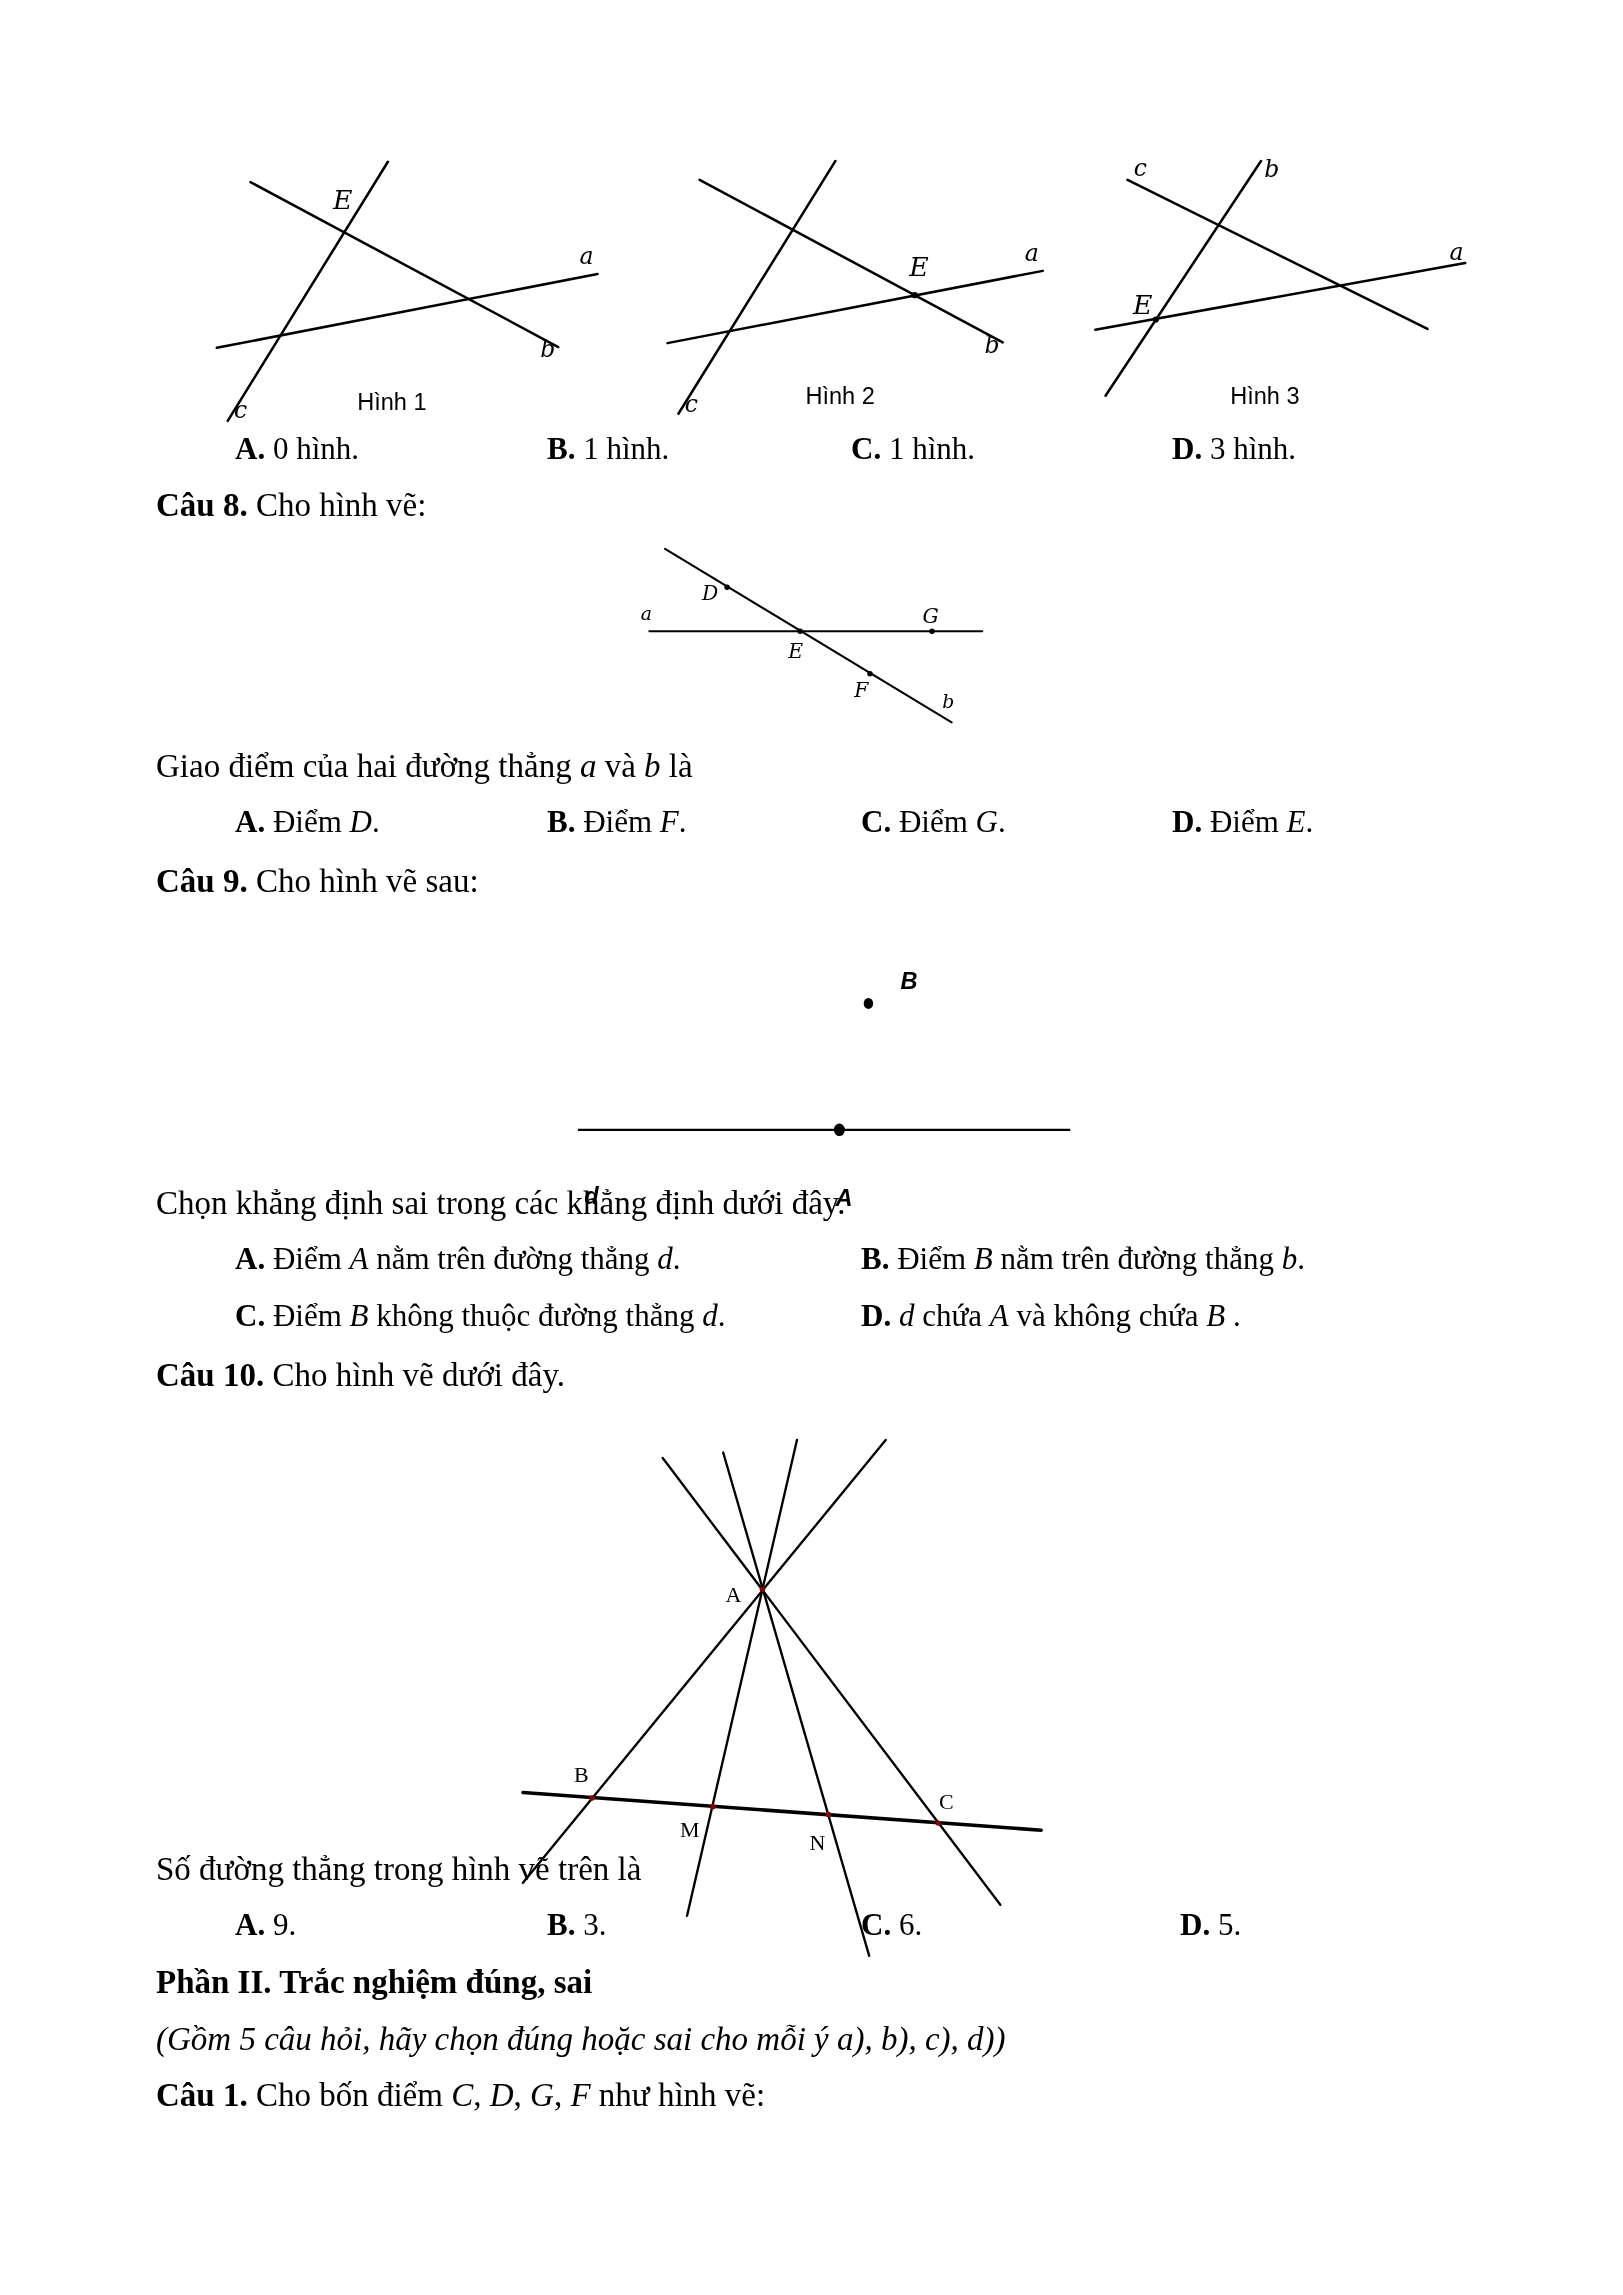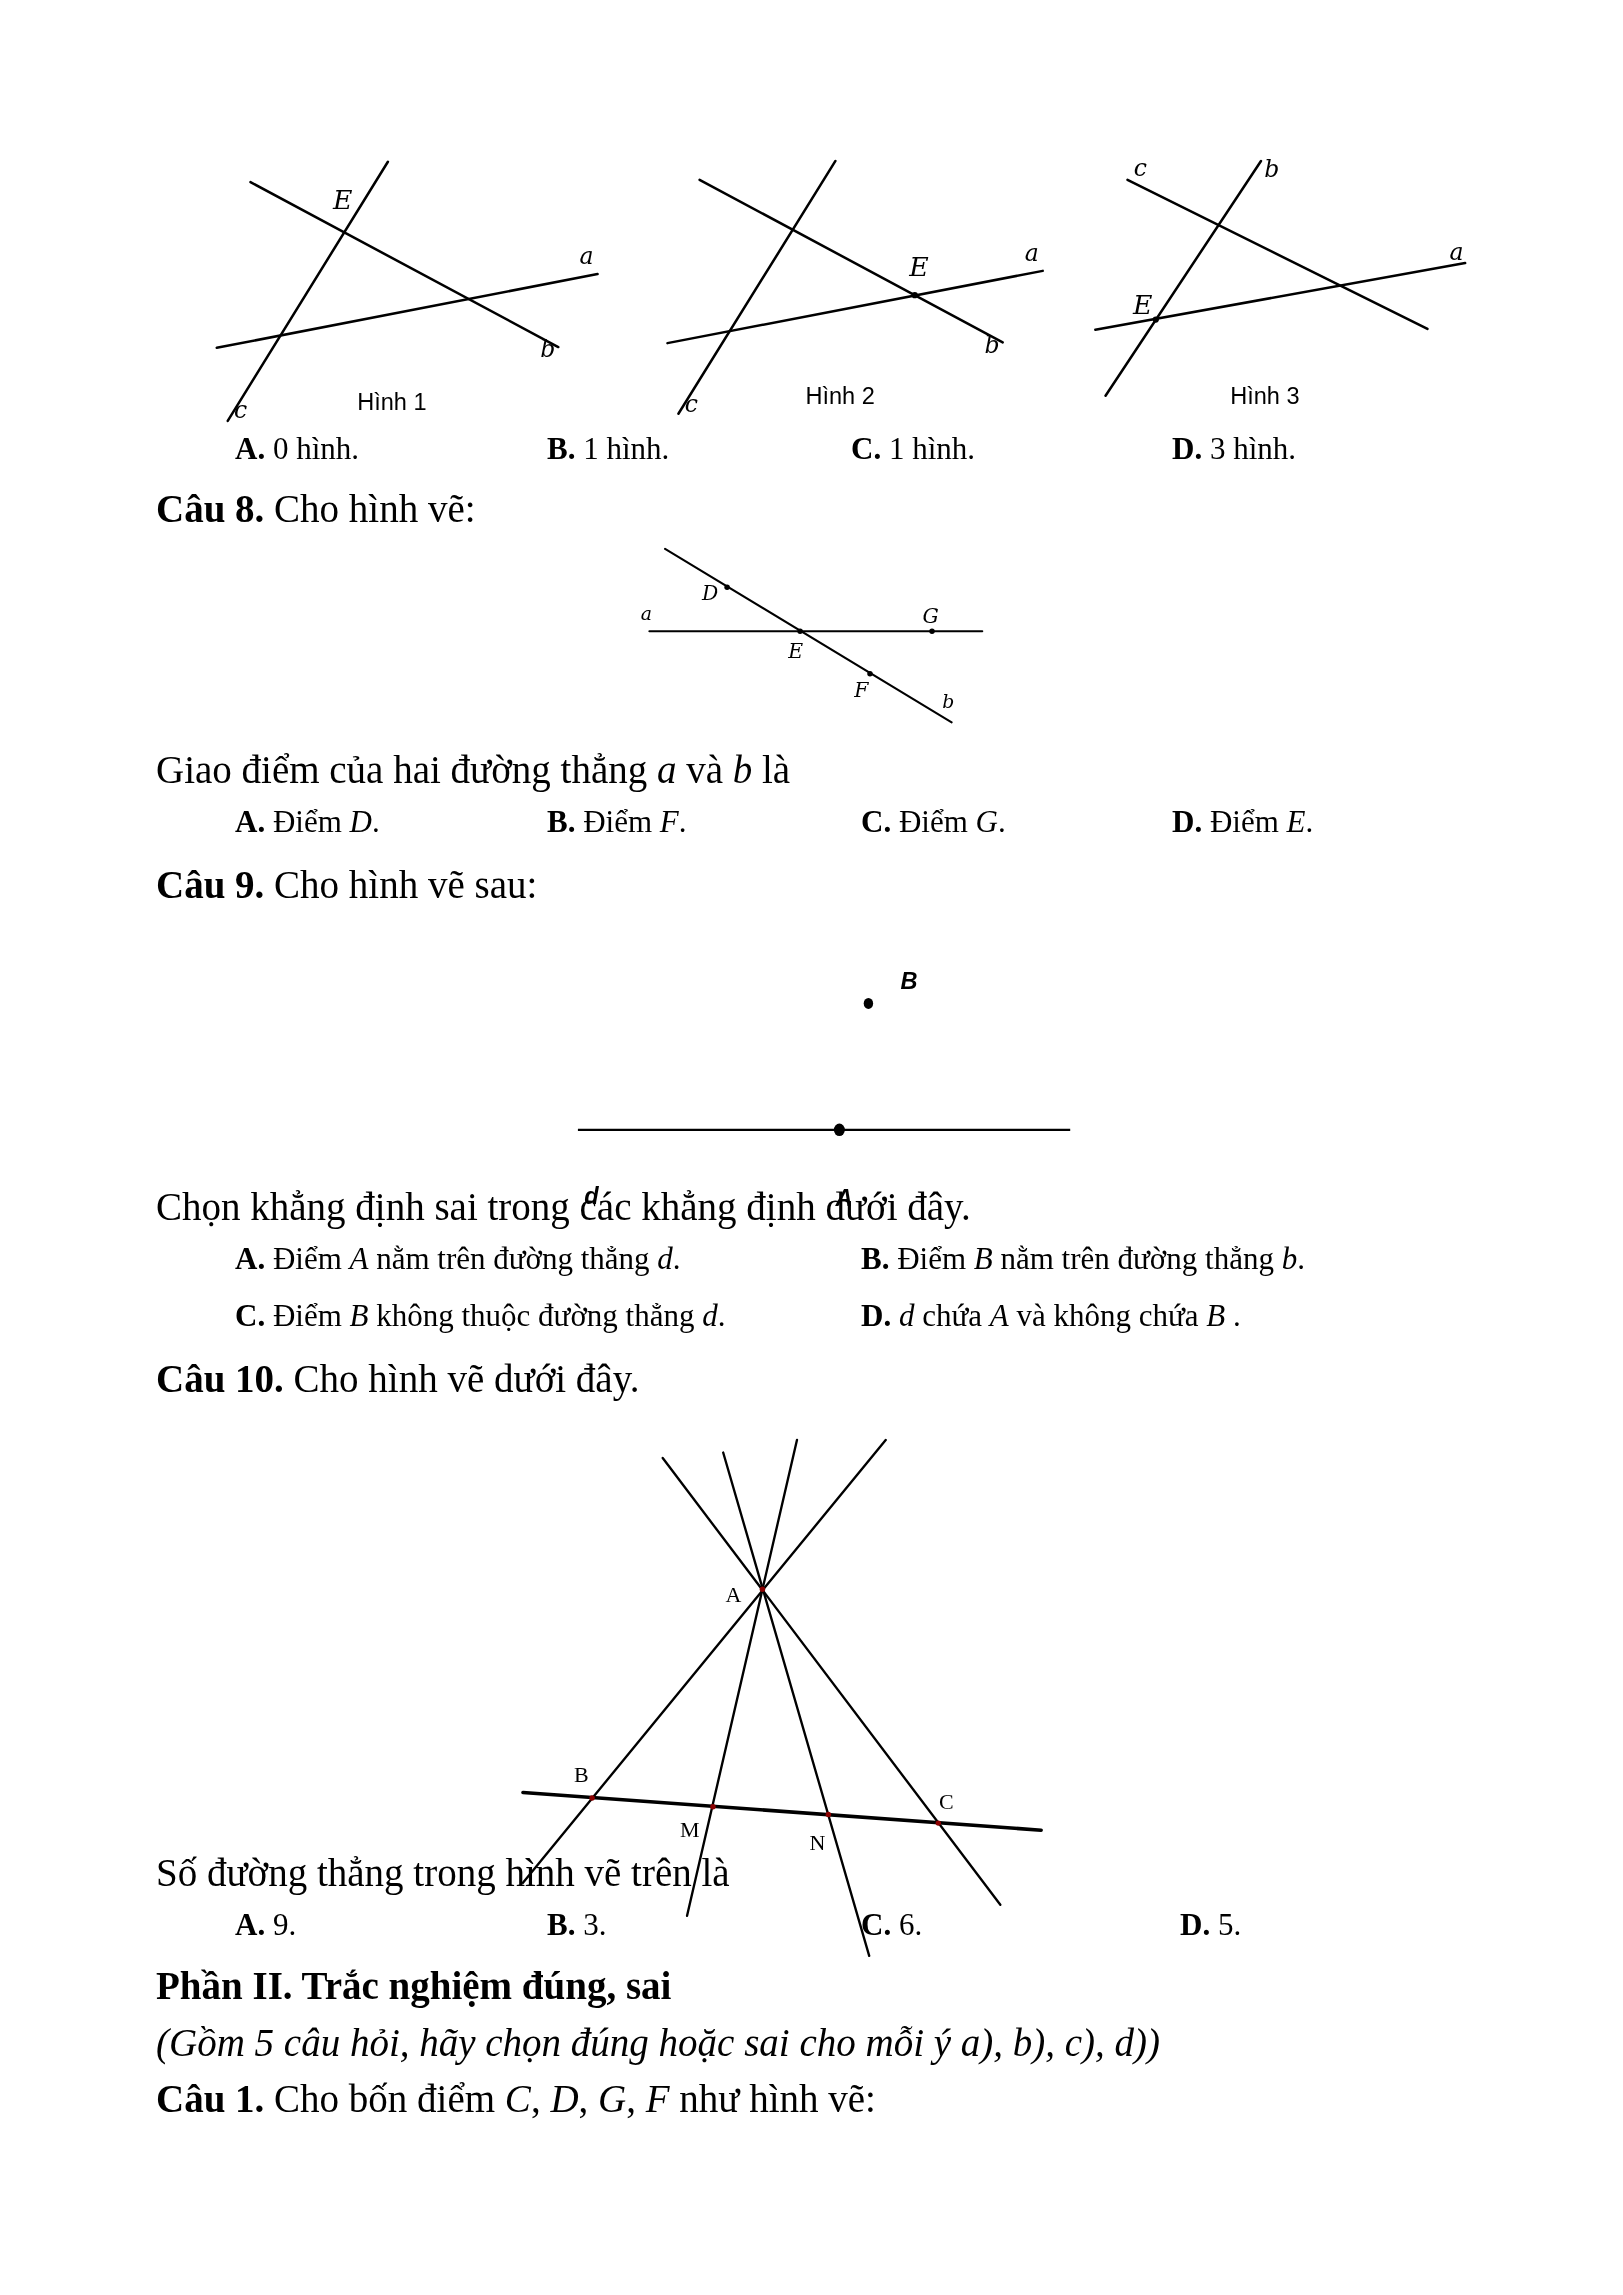--- a/index.html
+++ b/index.html
@@ -1,18 +1,18 @@
 <!DOCTYPE html>
 <html style="font-size:12.6px"><head>
 <meta charset="utf-8">
 <style>
   html, body { margin: 0; padding: 0; background: #ffffff; }
   body { width: 1623px; height: 2295px; position: relative; overflow: hidden;
          font-family: "Liberation Serif", "DejaVu Serif", serif; color: #000; }
-  .line { position: absolute; font-size: 39px; line-height: 1; white-space: nowrap; }
+  .line { position: absolute; font-size: 33px; line-height: 1; white-space: nowrap; }
   .b { font-weight: bold; }
   .i { font-style: italic; }
   .opt { position: absolute; font-size: 31px; line-height: 1; white-space: nowrap; }
   svg.fig { position: absolute; left: 0; top: 0; width: 1623px; height: 2295px; pointer-events: none; }
   svg text.lbl-it { font-family: "DejaVu Serif", serif; font-style: italic; }
   svg text.lbl-sans { font-family: "Liberation Sans", sans-serif; }
   svg text.lbl-sans-bi { font-family: "Liberation Sans", sans-serif; font-style: italic; font-weight: bold; }
   svg text.lbl-serif { font-family: "Liberation Serif", serif; }
 </style>
 </head>

